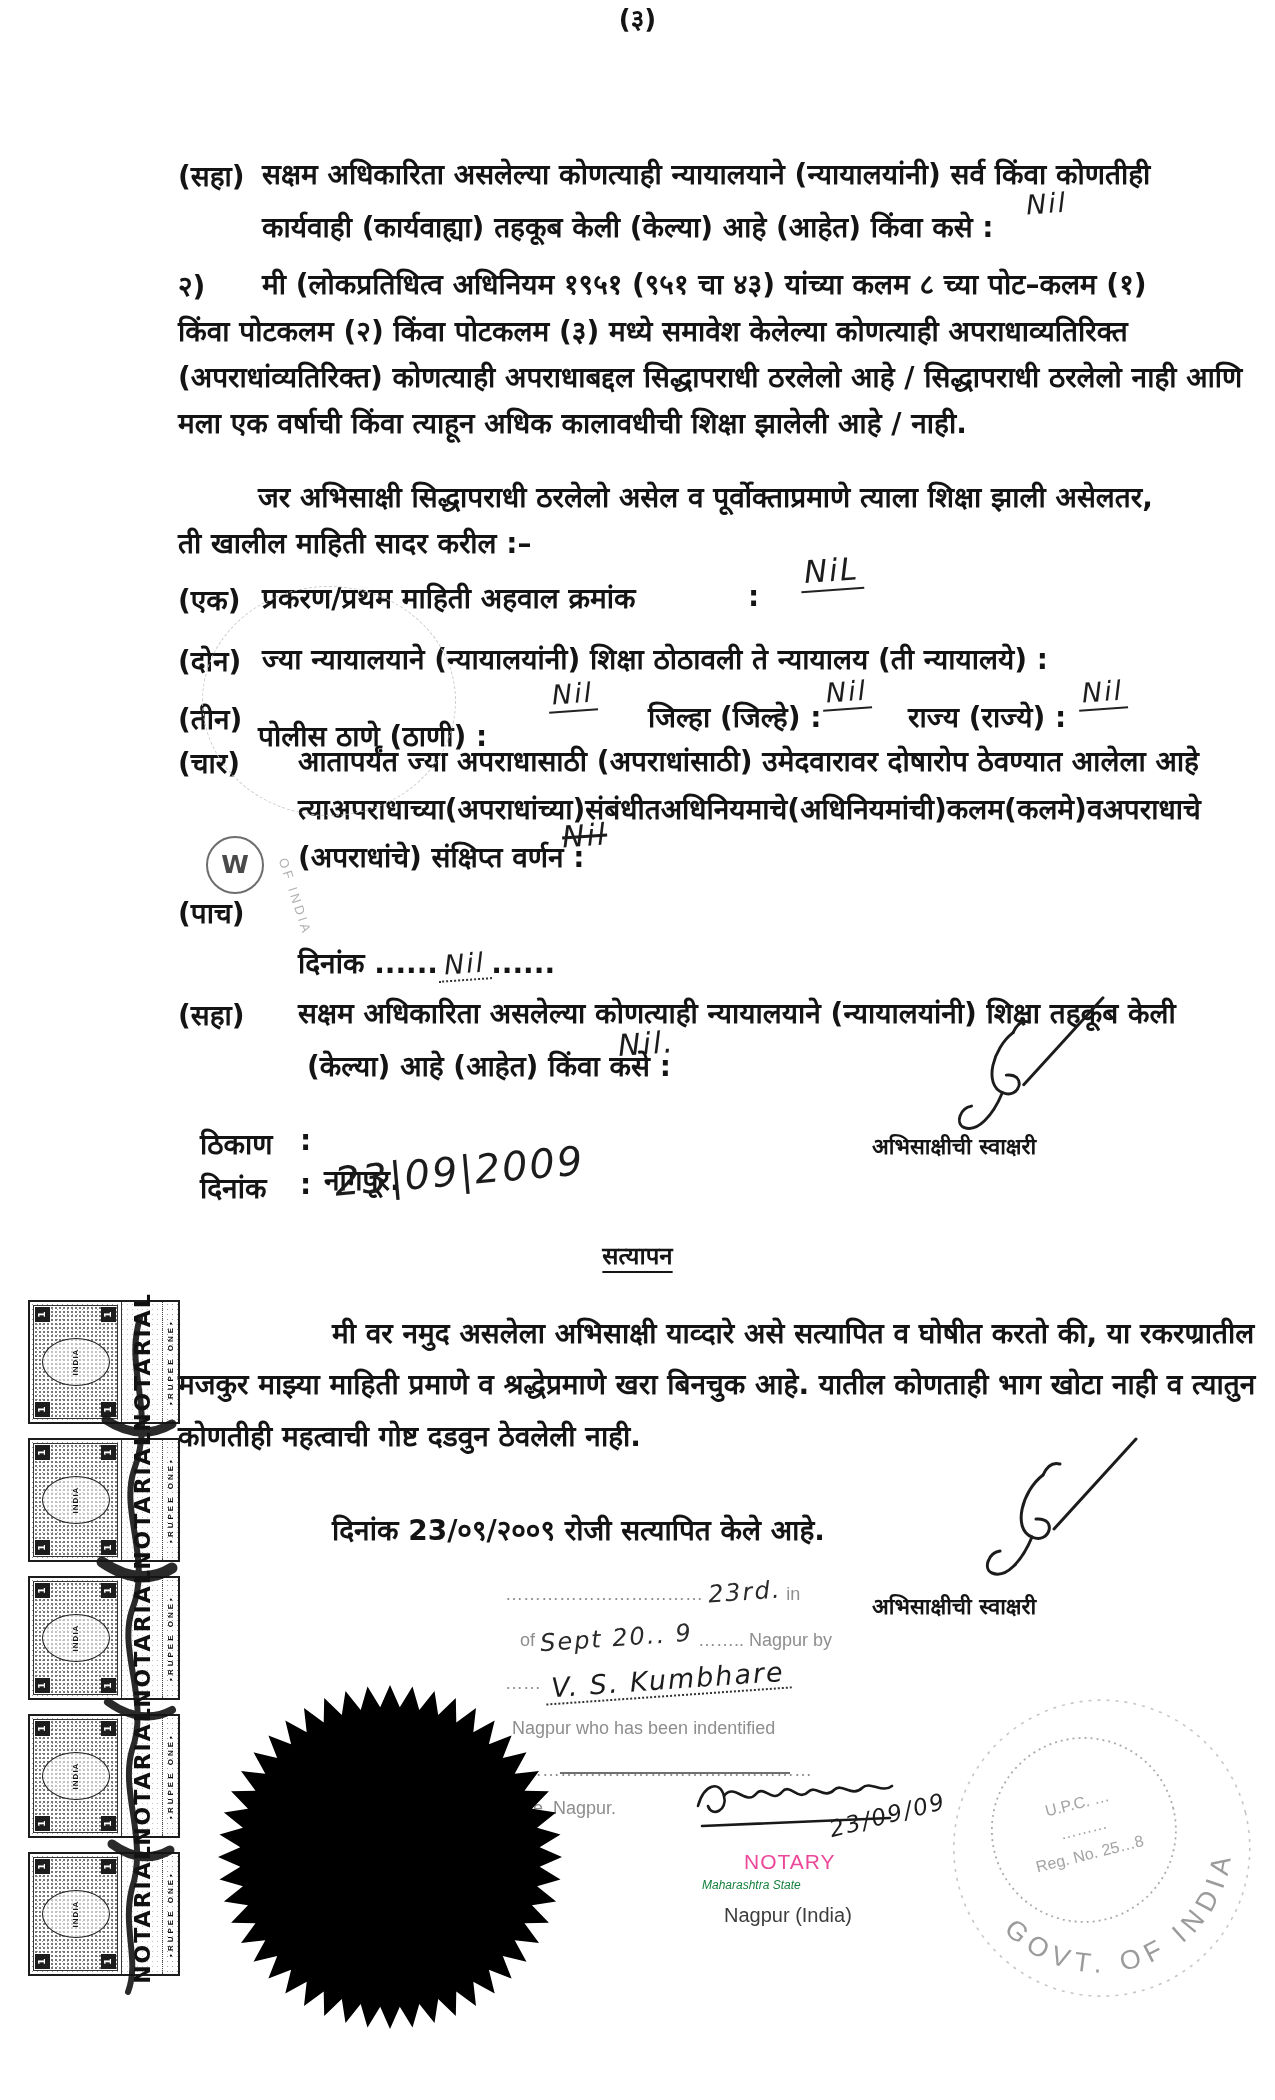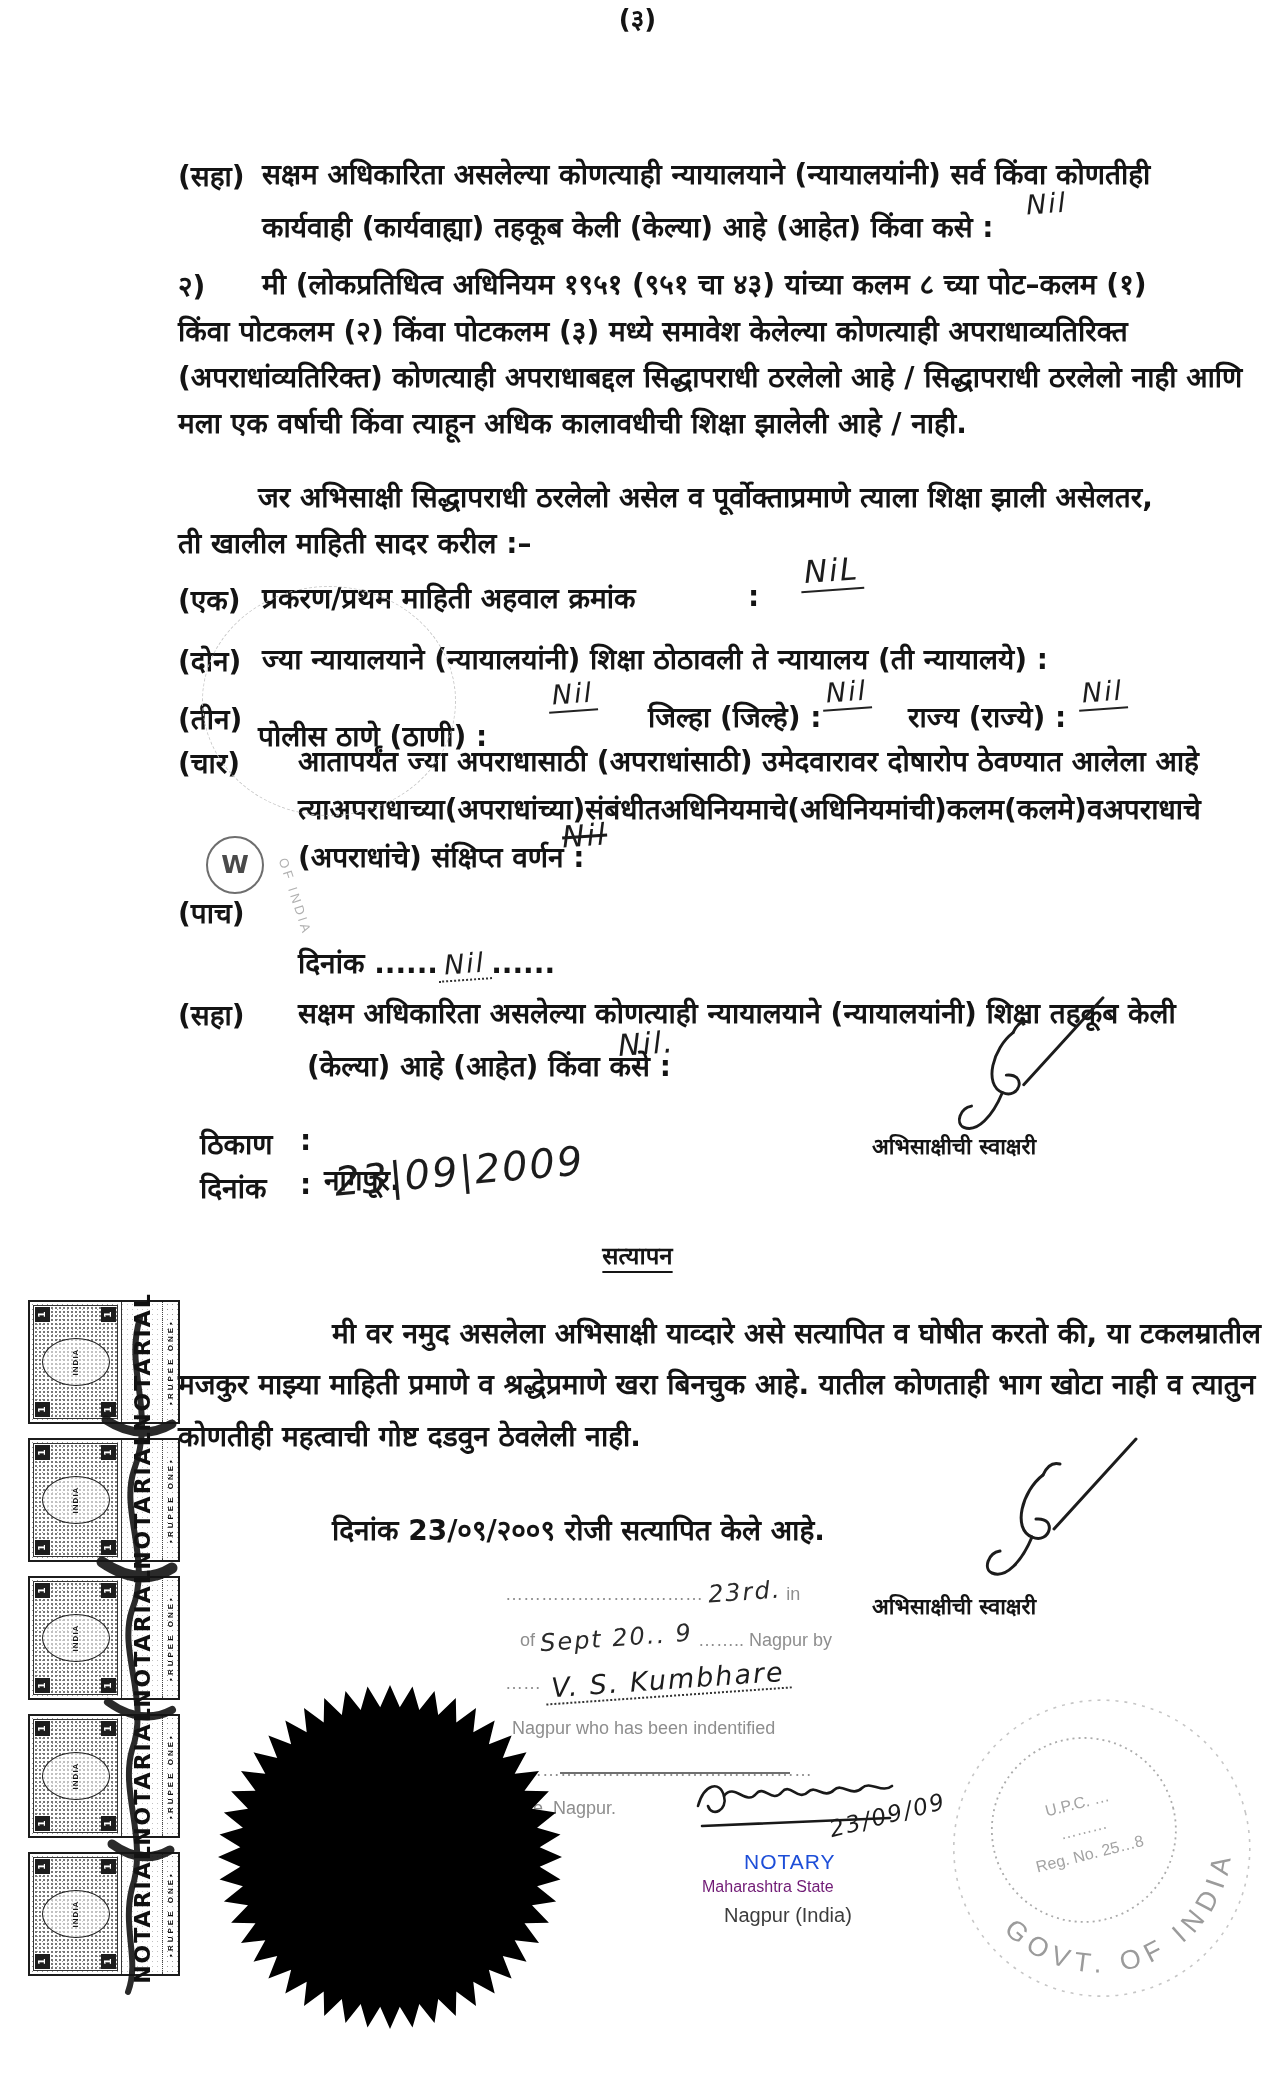--- a/index.html
+++ b/index.html
@@ -108,21 +108,21 @@
       <path d="M188,6 L106,96"></path>
       <path d="M95,42 C74,58 64,96 84,104 C102,112 110,84 88,86"></path>
       <path d="M84,104 C74,128 58,146 44,140 C35,136 40,120 52,118"></path>
       <path d="M95,42 C99,33 105,29 112,31"></path>
     </g>
   </svg>
   <div class="abs caption" style="left:872px;top:1130px;">अभिसाक्षीची स्वाक्षरी</div>
 
   <div class="abs heading" style="left:0;right:0;top:1238px;text-align:center;">सत्यापन</div>
 
-  <div class="abs mr" style="left:332px;top:1313px;">मी वर नमुद असलेला अभिसाक्षी याव्दारे असे सत्यापित व घोषीत करतो की, या टकलम्रातील</div>
+  <div class="abs mr" style="left:332px;top:1313px;">मी वर नमुद असलेला अभिसाक्षी याव्दारे असे सत्यापित व घोषीत करतो की, या रकरण्रातील</div>
   <div class="abs mr" style="left:178px;top:1364px;">मजकुर माझ्या माहिती प्रमाणे व श्रद्धेप्रमाणे खरा बिनचुक आहे.  यातील कोणताही भाग खोटा नाही व त्यातुन</div>
   <div class="abs mr" style="left:178px;top:1416px;">कोणतीही महत्वाची गोष्ट दडवुन ठेवलेली नाही.</div>
   <div class="abs mr" style="left:332px;top:1510px;">दिनांक 23/०९/२००९ रोजी सत्यापित केले आहे.</div>
 
   <div class="abs faint" style="left:505px;top:1578px;">
     <span>……………………………</span>
     <span class="hand faint-dk" style="font-size:24px;">23rd.</span>
     <span>in</span>
   </div>
   <div class="abs faint" style="left:520px;top:1624px;">
@@ -140,22 +140,22 @@
   <div class="abs faint" style="left:468px;top:1798px;">Advocate, Nagpur.</div>
 
   <svg class="abs" style="left:688px;top:1768px;" width="215" height="80" viewBox="0 0 215 80">
     <g fill="none" stroke="#191919" stroke-width="2.6" stroke-linecap="round">
       <path d="M10,38 C16,16 32,12 36,28 C40,42 24,50 20,38"></path>
       <path d="M36,28 C46,14 58,38 68,26 C76,16 84,36 94,24 C102,14 110,34 120,24 C128,16 136,32 146,22 C154,14 164,30 174,20 C182,12 194,26 204,18"></path>
       <path d="M14,58 L202,50"></path>
     </g>
   </svg>
   <div class="abs hand" style="left:828px;top:1802px;font-size:23px;transform:rotate(-14deg);">23/09/09</div>
-  <div class="abs notary-line" style="left:744px;top:1850px;font-size:21px;letter-spacing:1px;color:#1d4ed8;">NOTARY</div>
-  <div class="abs notary-line" style="left:702px;top:1878px;font-size:16px;color:#701a75;">Maharashtra State</div>
+  <div class="abs notary-line" style="left:744px;top:1850px;font-size:21px;letter-spacing:1px;color:#ec4899;">NOTARY</div>
+  <div class="abs notary-line" style="left:702px;top:1878px;font-size:12px;color:#15803d;font-style:italic;">Maharashtra State</div>
   <div class="abs notary-line" style="left:724px;top:1904px;font-size:20px;color:#3d3d3d;">Nagpur (India)</div>
 
   <svg class="abs" style="left:948px;top:1428px;" width="195" height="160" viewBox="0 0 195 150">
     <g fill="none" stroke="#1c1c1c" stroke-width="3" stroke-linecap="round">
       <path d="M188,6 L106,96"></path>
       <path d="M95,42 C74,58 64,96 84,104 C102,112 110,84 88,86"></path>
       <path d="M84,104 C74,128 58,146 44,140 C35,136 40,120 52,118"></path>
       <path d="M95,42 C99,33 105,29 112,31"></path>
     </g>
   </svg>

